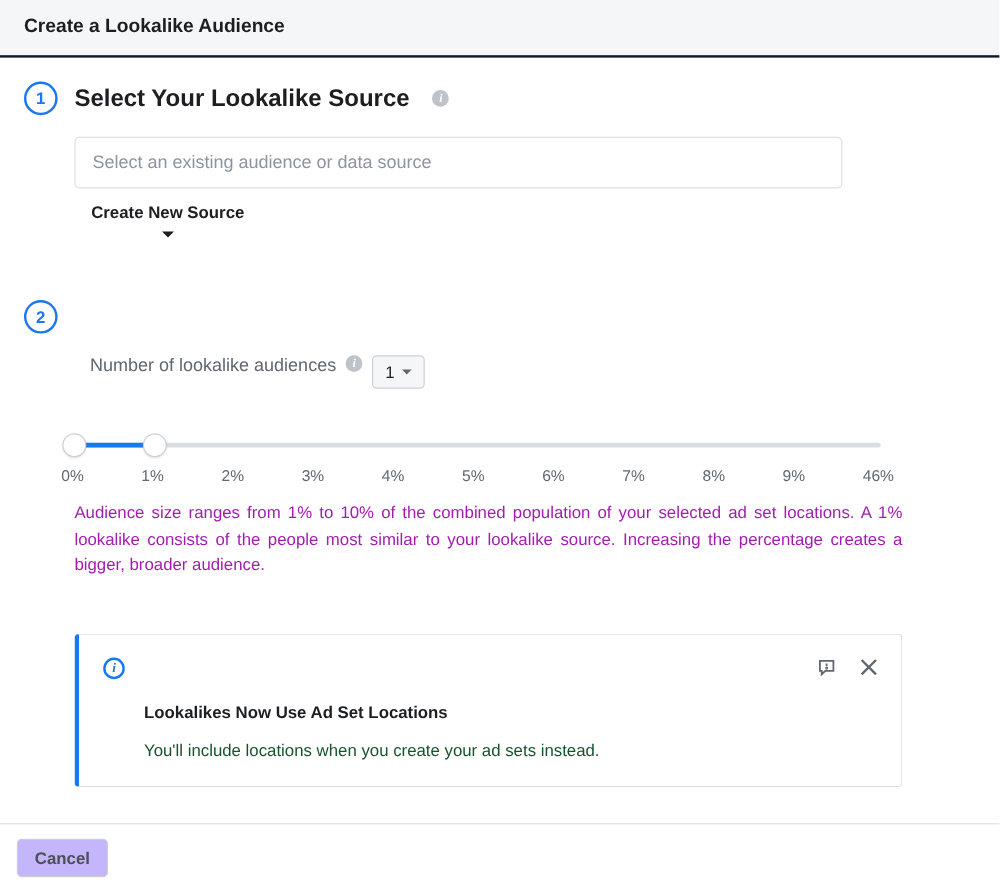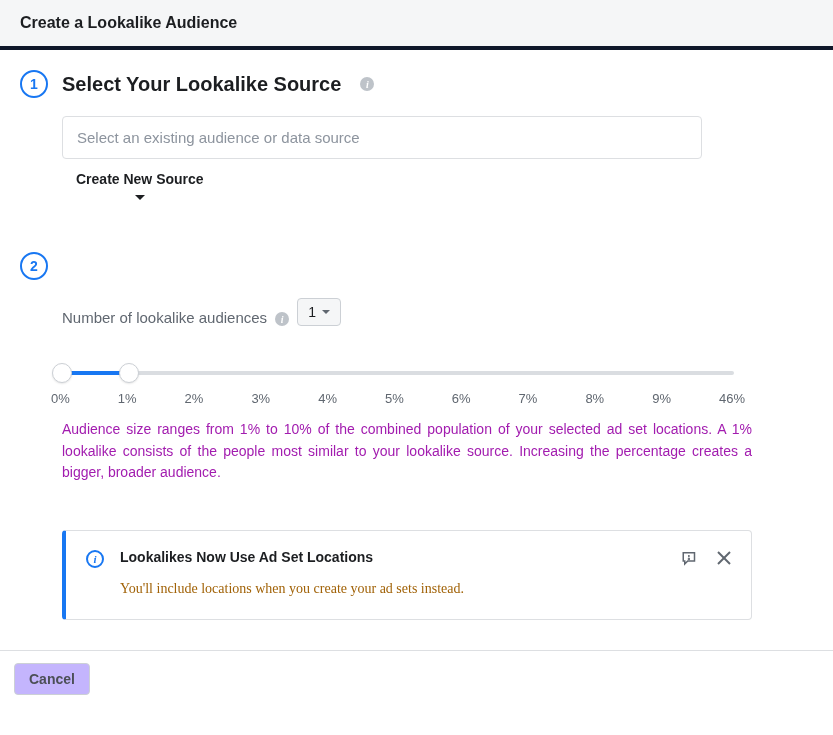--- a/index.html
+++ b/index.html
@@ -8,21 +8,21 @@
       padding: 0;
     }
     body {
       font-family: -apple-system, BlinkMacSystemFont, "Segoe UI", Helvetica, Arial, sans-serif;
       background: #fff;
       color: #1c1e21;
       width: 833px;
     }
     .header {
       background: #f5f6f7;
-      border-bottom: 4px solid #0f172a;
+      border-bottom: 2px solid #0f172a;
       padding: 14px 20px;
     }
     .header h1 {
       font-size: 16px;
       font-weight: 700;
       color: #1c1e21;
     }
     .content {
       padding: 20px 20px 30px 20px;
     }
@@ -100,25 +100,26 @@
       height: 0;
       border-left: 5px solid transparent;
       border-right: 5px solid transparent;
       border-top: 5px solid #1c1e21;
     }
     .section-gap {
       height: 40px;
     }
     .num-aud-row {
       display: flex;
-      align-items: flex-end;
+      align-items: flex-start;
       gap: 8px;
       font-size: 15px;
       color: #606770;
       margin-bottom: 45px;
+      margin-left: 13px;
     }
     .num-select {
       border: 1px solid #ccd0d5;
       background: #f5f6f7;
       border-radius: 4px;
       padding: 5px 10px;
       font-size: 14px;
       color: #1c1e21;
       display: inline-flex;
       align-items: center;
@@ -209,25 +210,25 @@
       margin-top: 1px;
     }
     .notice-content {
       flex: 1;
     }
     .notice-title {
       font-size: 14px;
       font-weight: 700;
       color: #1c1e21;
       margin-bottom: 16px;
+      margin-top: 38px;
     }
     .notice-body {
       font-size: 14px;
-      color: #a16207;
-      font-family: Liberation Serif, serif;
+      color: #14532d;
     }
     .notice-actions {
       display: flex;
       gap: 18px;
       align-items: center;
       flex-shrink: 0;
     }
     .feedback-icon {
       width: 18px;
       height: 18px;

